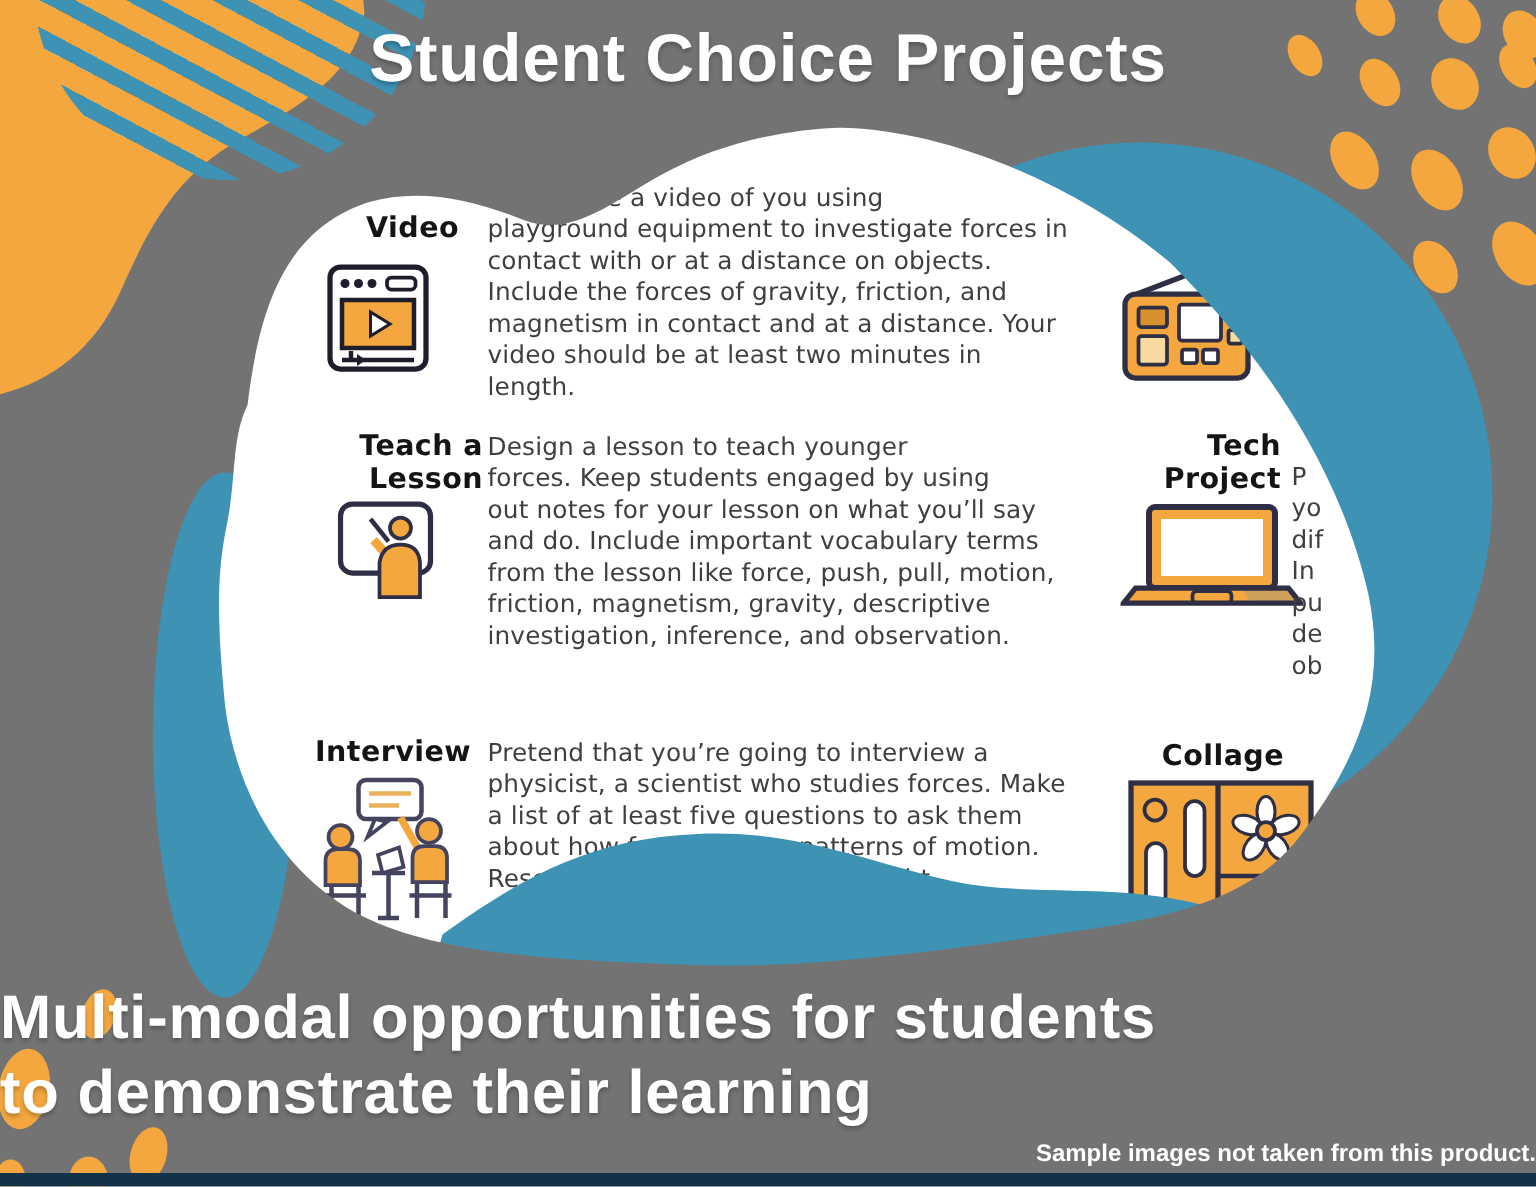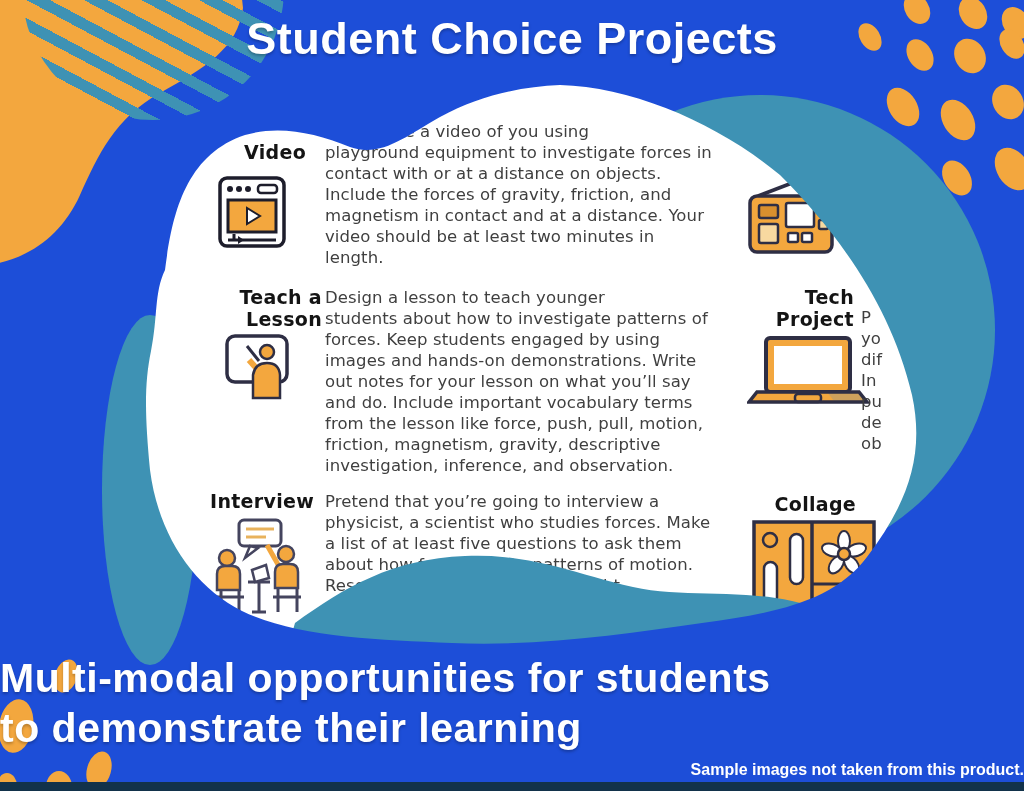--- a/index.html
+++ b/index.html
@@ -1,19 +1,19 @@
 <!DOCTYPE html>
 <html><head>
 <meta charset="utf-8">
 <style>
   * { margin:0; padding:0; box-sizing:border-box; }
   html,body { width:1024px; height:791px; overflow:hidden; }
   .canvas {
     position:relative; width:1024px; height:791px;
-    background:#1d4ed8; overflow:hidden;
+    background:#737373; overflow:hidden;
     font-family:"Liberation Sans", sans-serif;
   }
   svg.bg-decor { position:absolute; left:0; top:0; z-index:0; }
   .striped-circle {
     position:absolute; left:22px; top:-142px; width:262px; height:262px;
     border-radius:50%; z-index:1;
     background:repeating-linear-gradient(28deg, #3E92B4 0 11px, transparent 11px 27px);
   }
   
   .doc {
@@ -154,23 +154,21 @@
         <div>and create a video of you using</div>
         <div>playground equipment to investigate forces in</div>
         <div>contact with or at a distance on objects.</div>
         <div>Include the forces of gravity, friction, and</div>
         <div>magnetism in contact and at a distance. Your</div>
         <div>video should be at least two minutes in</div>
         <div>length.</div>
       </div>
     <div class="par" style="left:195px; top:212px;">
         <div>Design a lesson to teach younger</div>
-        <div>students about how to investigate patterns of</div>
         <div>forces. Keep students engaged by using</div>
-        <div>images and hands-on demonstrations. Write</div>
         <div>out notes for your lesson on what you’ll say</div>
         <div>and do. Include important vocabulary terms</div>
         <div>from the lesson like force, push, pull, motion,</div>
         <div>friction, magnetism, gravity, descriptive</div>
         <div>investigation, inference, and observation.</div>
       </div>
     <div class="par" style="left:195px; top:416px;">
         <div>Pretend that you’re going to interview a</div>
         <div>physicist, a scientist who studies forces. Make</div>
         <div>a list of at least five questions to ask them</div>

